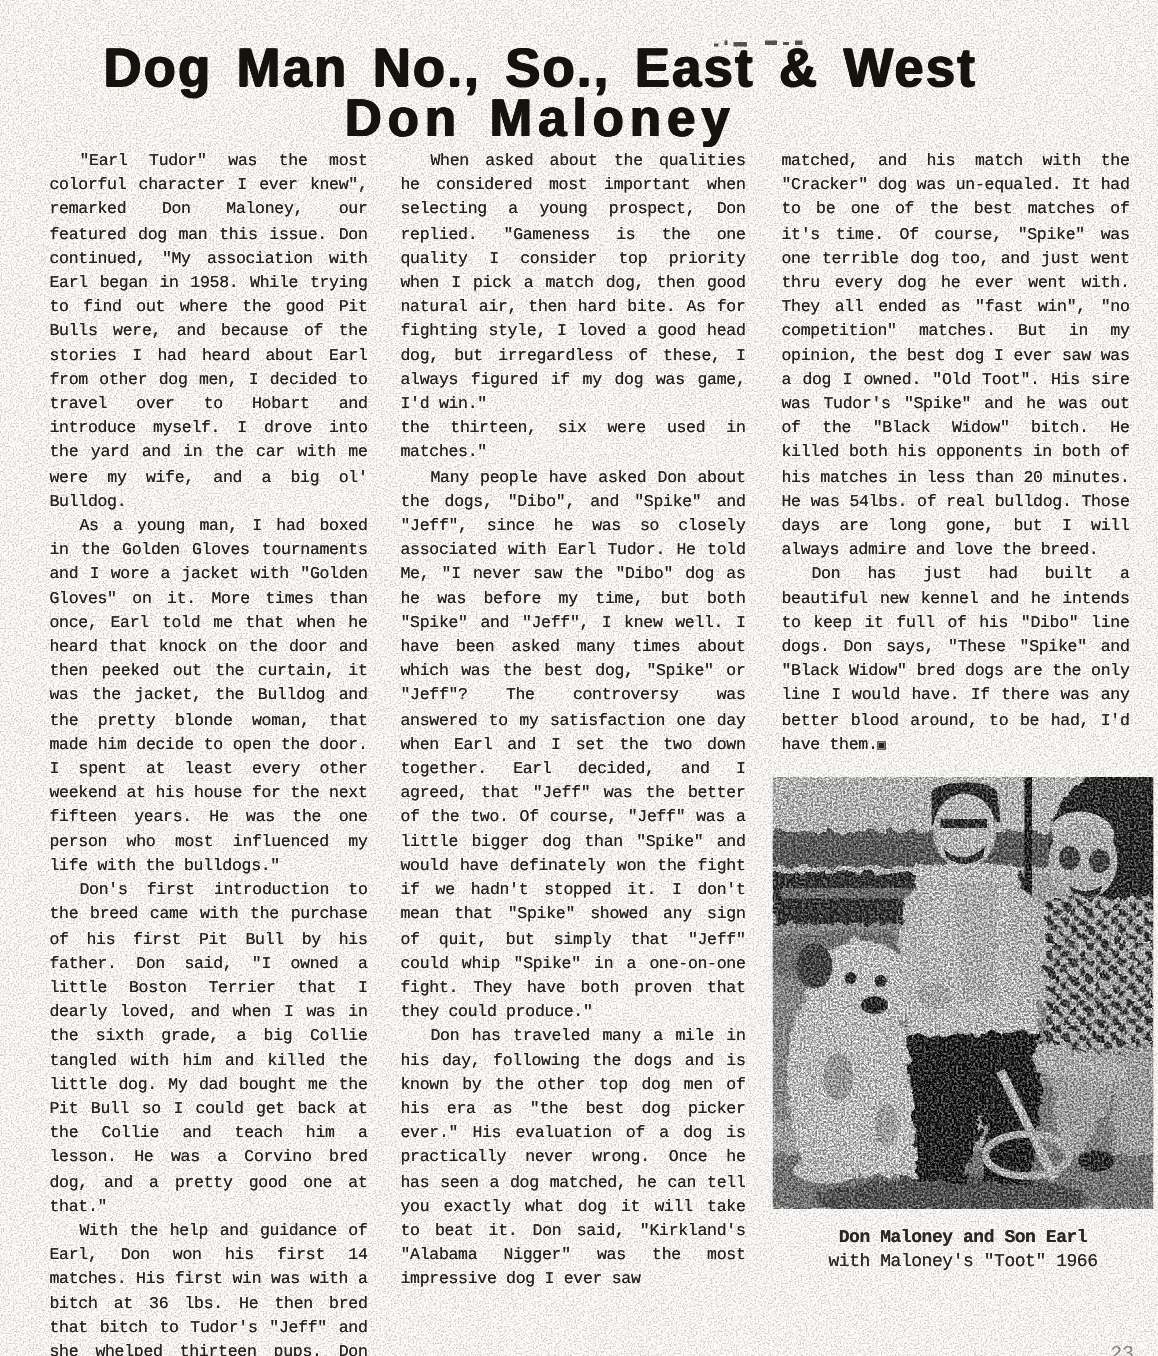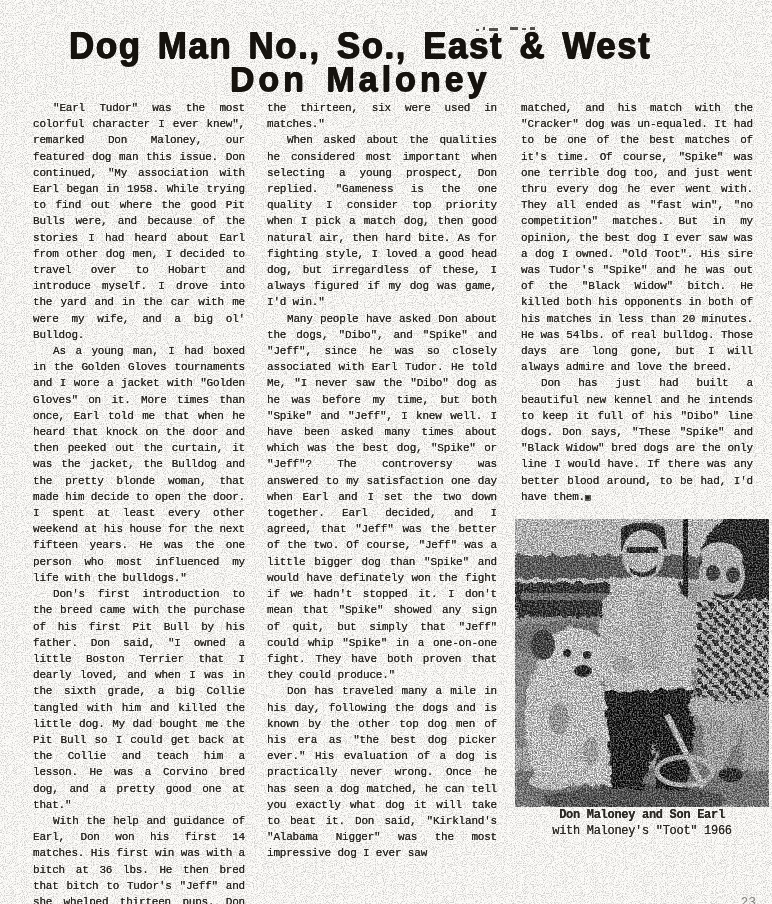--- a/index.html
+++ b/index.html
@@ -41,21 +41,21 @@
   .c2{width:230px;margin-left:22px;}
   .c3{width:232px;margin-left:24px;}
   .para{margin:0;}
   .para.indent{text-indent:20px;}
   .u{}
   .endmark{font-size:9px;letter-spacing:0;}
   
   .photo-figure{margin:13px 0 0 -6px;width:254px;}
   .photo{width:254px;height:288px;overflow:hidden;}
   .photo svg{display:block;filter:grayscale(1) contrast(1.12);}
-  figcaption{margin-top:0;text-align:center;font-size:12px;line-height:16px;
+  figcaption{margin-top:11px;text-align:center;font-size:12px;line-height:16px;
              letter-spacing:-0.3px;color:#2b2925;text-indent:0;}
   figcaption .cap1{font-weight:700;}
   
   .pagenum{position:absolute;bottom:-6px;right:16px;font-size:13px;color:#8a8884;z-index:1;}
 </style>
 </head>
 <body>
 
 <div class="page">
 
@@ -82,22 +82,22 @@
   </header>
 
   <main class="cols">
     <div class="col c1">
         <p class="para indent"><span>"Earl Tudor" was the most colorful character I ever knew", remarked Don Maloney, our featured dog man this issue. Don continued, "My association with Earl began in 1958. While trying to find out where the good Pit Bulls were, and because of the stories I had heard about Earl from other dog men, I decided to travel over to Hobart and introduce myself. I drove into the yard and in the car with me were my wife, and a big ol' Bulldog.</span></p>
         <p class="para indent"><span>As a young man, I had boxed in the Golden Gloves tournaments and I wore a jacket with "Golden Gloves" on it. More times than once, Earl told me that when he heard that knock on the door and then peeked out the curtain, it was the jacket, the Bulldog and the pretty blonde woman, that made him decide to open the door. I spent at least every other weekend at his house for the next fifteen years. He was the one person who most influenced my life with the bulldogs."</span></p>
         <p class="para indent"><span>Don's first introduction to the breed came with the purchase of his first Pit Bull by his father. Don said, "I owned a little Boston Terrier that I dearly loved, and when I was in the sixth grade, a big Collie tangled with him and killed the little dog. My dad bought me the Pit Bull so I could get back at the Collie and teach him a lesson. He was a Corvino bred dog, and a pretty good one at that."</span></p>
         <p class="para indent"><span>With the help and guidance of Earl, Don won his first 14 matches. His first win was with a bitch at 36 lbs. He then bred that bitch to Tudor's "Jeff" and she whelped thirteen pups. Don said, "My wife hand-raised those pups and out of</span></p>
       </div>
     <div class="col c2">
+        <p class="para indent"><span>When asked about the qualities he considered most important when selecting a young prospect, Don replied. "Gameness is the one quality I consider top priority when I pick a match dog, then good natural air, then hard bite. As for fighting style, I loved a good head dog, but irregardless of these, I always figured if my dog was game, I'd win."</span></p>
         <p class="para"><span>the thirteen, six were used in matches."</span></p>
-        <p class="para indent"><span>When asked about the qualities he considered most important when selecting a young prospect, Don replied. "Gameness is the one quality I consider top priority when I pick a match dog, then good natural air, then hard bite. As for fighting style, I loved a good head dog, but irregardless of these, I always figured if my dog was game, I'd win."</span></p>
         <p class="para indent"><span>Many people have asked Don about the dogs, "Dibo", and "Spike" and "Jeff", since he was so closely associated with Earl Tudor. He told Me, "I never saw the "Dibo" dog as he was before my time, but both "Spike" and "Jeff", I knew well. I have been asked many times about which was the best dog, "Spike" or "Jeff"? The controversy was answered to my satisfaction one day when Earl and I set the two down together. Earl decided, and I agreed, that "Jeff" was the better of the two. Of course, "Jeff" was a little bigger dog than "Spike" and would have definately won the fight if we hadn't stopped it. I don't mean that "Spike" showed any sign of quit, but simply that "Jeff" could whip "Spike" in a one-on-one fight. They have both proven that they could produce."</span></p>
         <p class="para indent"><span>Don has traveled many a mile in his day, following the dogs and is known by the other top dog men of his era as "the best dog picker ever." His evaluation of a dog is practically never wrong. Once he has seen a dog matched, he can tell you exactly what dog it will take to beat it. Don said, "Kirkland's "Alabama Nigger" was the most impressive dog I ever saw</span></p>
       </div>
     <div class="col c3">
       <div>
           <p class="para"><span>matched, and his match with the "Cracker" dog was un-equaled. It had to be one of the best matches of it's time. Of course, "Spike" was one terrible dog too, and just went thru every dog he ever went with. They all ended as "fast win", "no competition" matches. But in my opinion, the best dog I </span><span class="u">ever</span><span> saw was a dog I owned. "Old Toot". His sire was Tudor's "Spike" and he was out of the "Black Widow" bitch. He killed both his opponents in both of his matches in less than 20 minutes. He was 54lbs. of real bulldog. Those days are long gone, but I will always admire and love the breed.</span></p>
           <p class="para indent"><span>Don has just had built a beautiful new kennel and he intends to keep it full of his "Dibo" line dogs. Don says, "These "Spike" and "Black Widow" bred dogs are the only line I would have. If there was any better blood around, to be had, I'd have them.</span><span class="endmark">▣</span></p>
         </div>
 
       <figure class="photo-figure">

